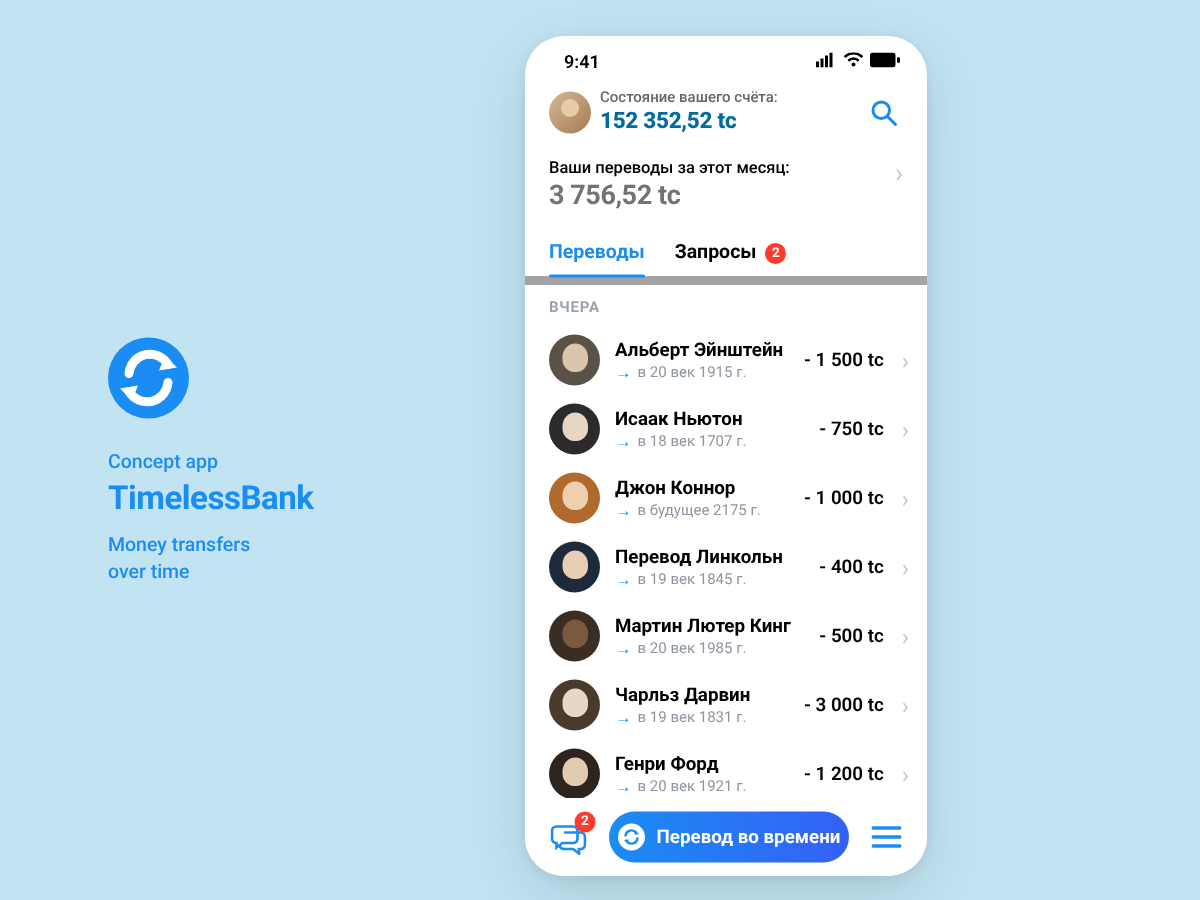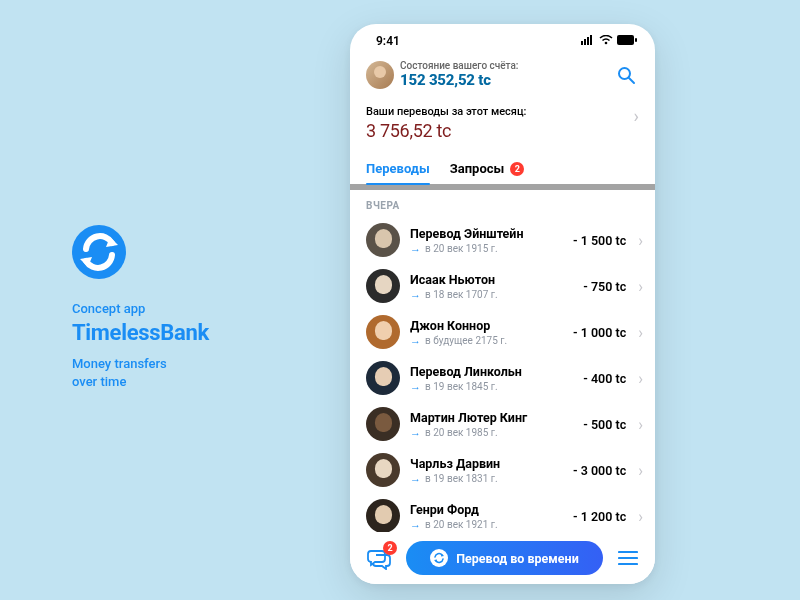--- a/index.html
+++ b/index.html
@@ -44,21 +44,21 @@
     color: #1a8df4;
     font-size: 13px;
     font-weight: 500;
     line-height: 1.35;
   }
   
   .phone {
     position: absolute;
     left: 350px;
     top: 24px;
-    width: 305px;
+    width: 268px;
     height: 560px;
     background: #fff;
     border-radius: 26px;
     box-shadow: 0 12px 40px rgba(0,0,0,0.12), 0 2px 8px rgba(0,0,0,0.06);
     overflow: hidden;
     display: flex;
     flex-direction: column;
   }
   
   .status-bar {
@@ -126,22 +126,22 @@
   }
   .month-left { flex: 1; }
   .month-label {
     font-size: 11px;
     color: #000;
     font-weight: 500;
     margin-bottom: 2px;
   }
   .month-value {
     font-size: 18px;
-    font-weight: 400;
-    color: #7f1d1d;
+    font-weight: 700;
+    color: #737373;
     letter-spacing: -0.3px;
   }
   .chevron {
     color: #c7c7cc;
     font-size: 18px;
   }
   
   .tabs {
     display: flex;
     gap: 20px;
@@ -374,21 +374,21 @@
   </div>
 
   <div class="list">
     <div class="section-label">ВЧЕРА</div>
     <div id="rows">
         <div class="row">
           <div class="row-avatar" style="background-color:#5a5248">
             <div class="face" style="background:#d9c6ad"></div>
           </div>
           <div class="row-main">
-            <div class="row-name">Перевод Эйнштейн</div>
+            <div class="row-name">Альберт Эйнштейн</div>
             <div class="row-meta">
               <span class="arr">→</span>
               <span>в 20 век 1915 г.</span>
             </div>
           </div>
           <div class="row-amount">- 1 500 tc</div>
           <span class="row-chevron">›</span>
         </div>
         <div class="row">
           <div class="row-avatar" style="background-color:#2b2b2b">

